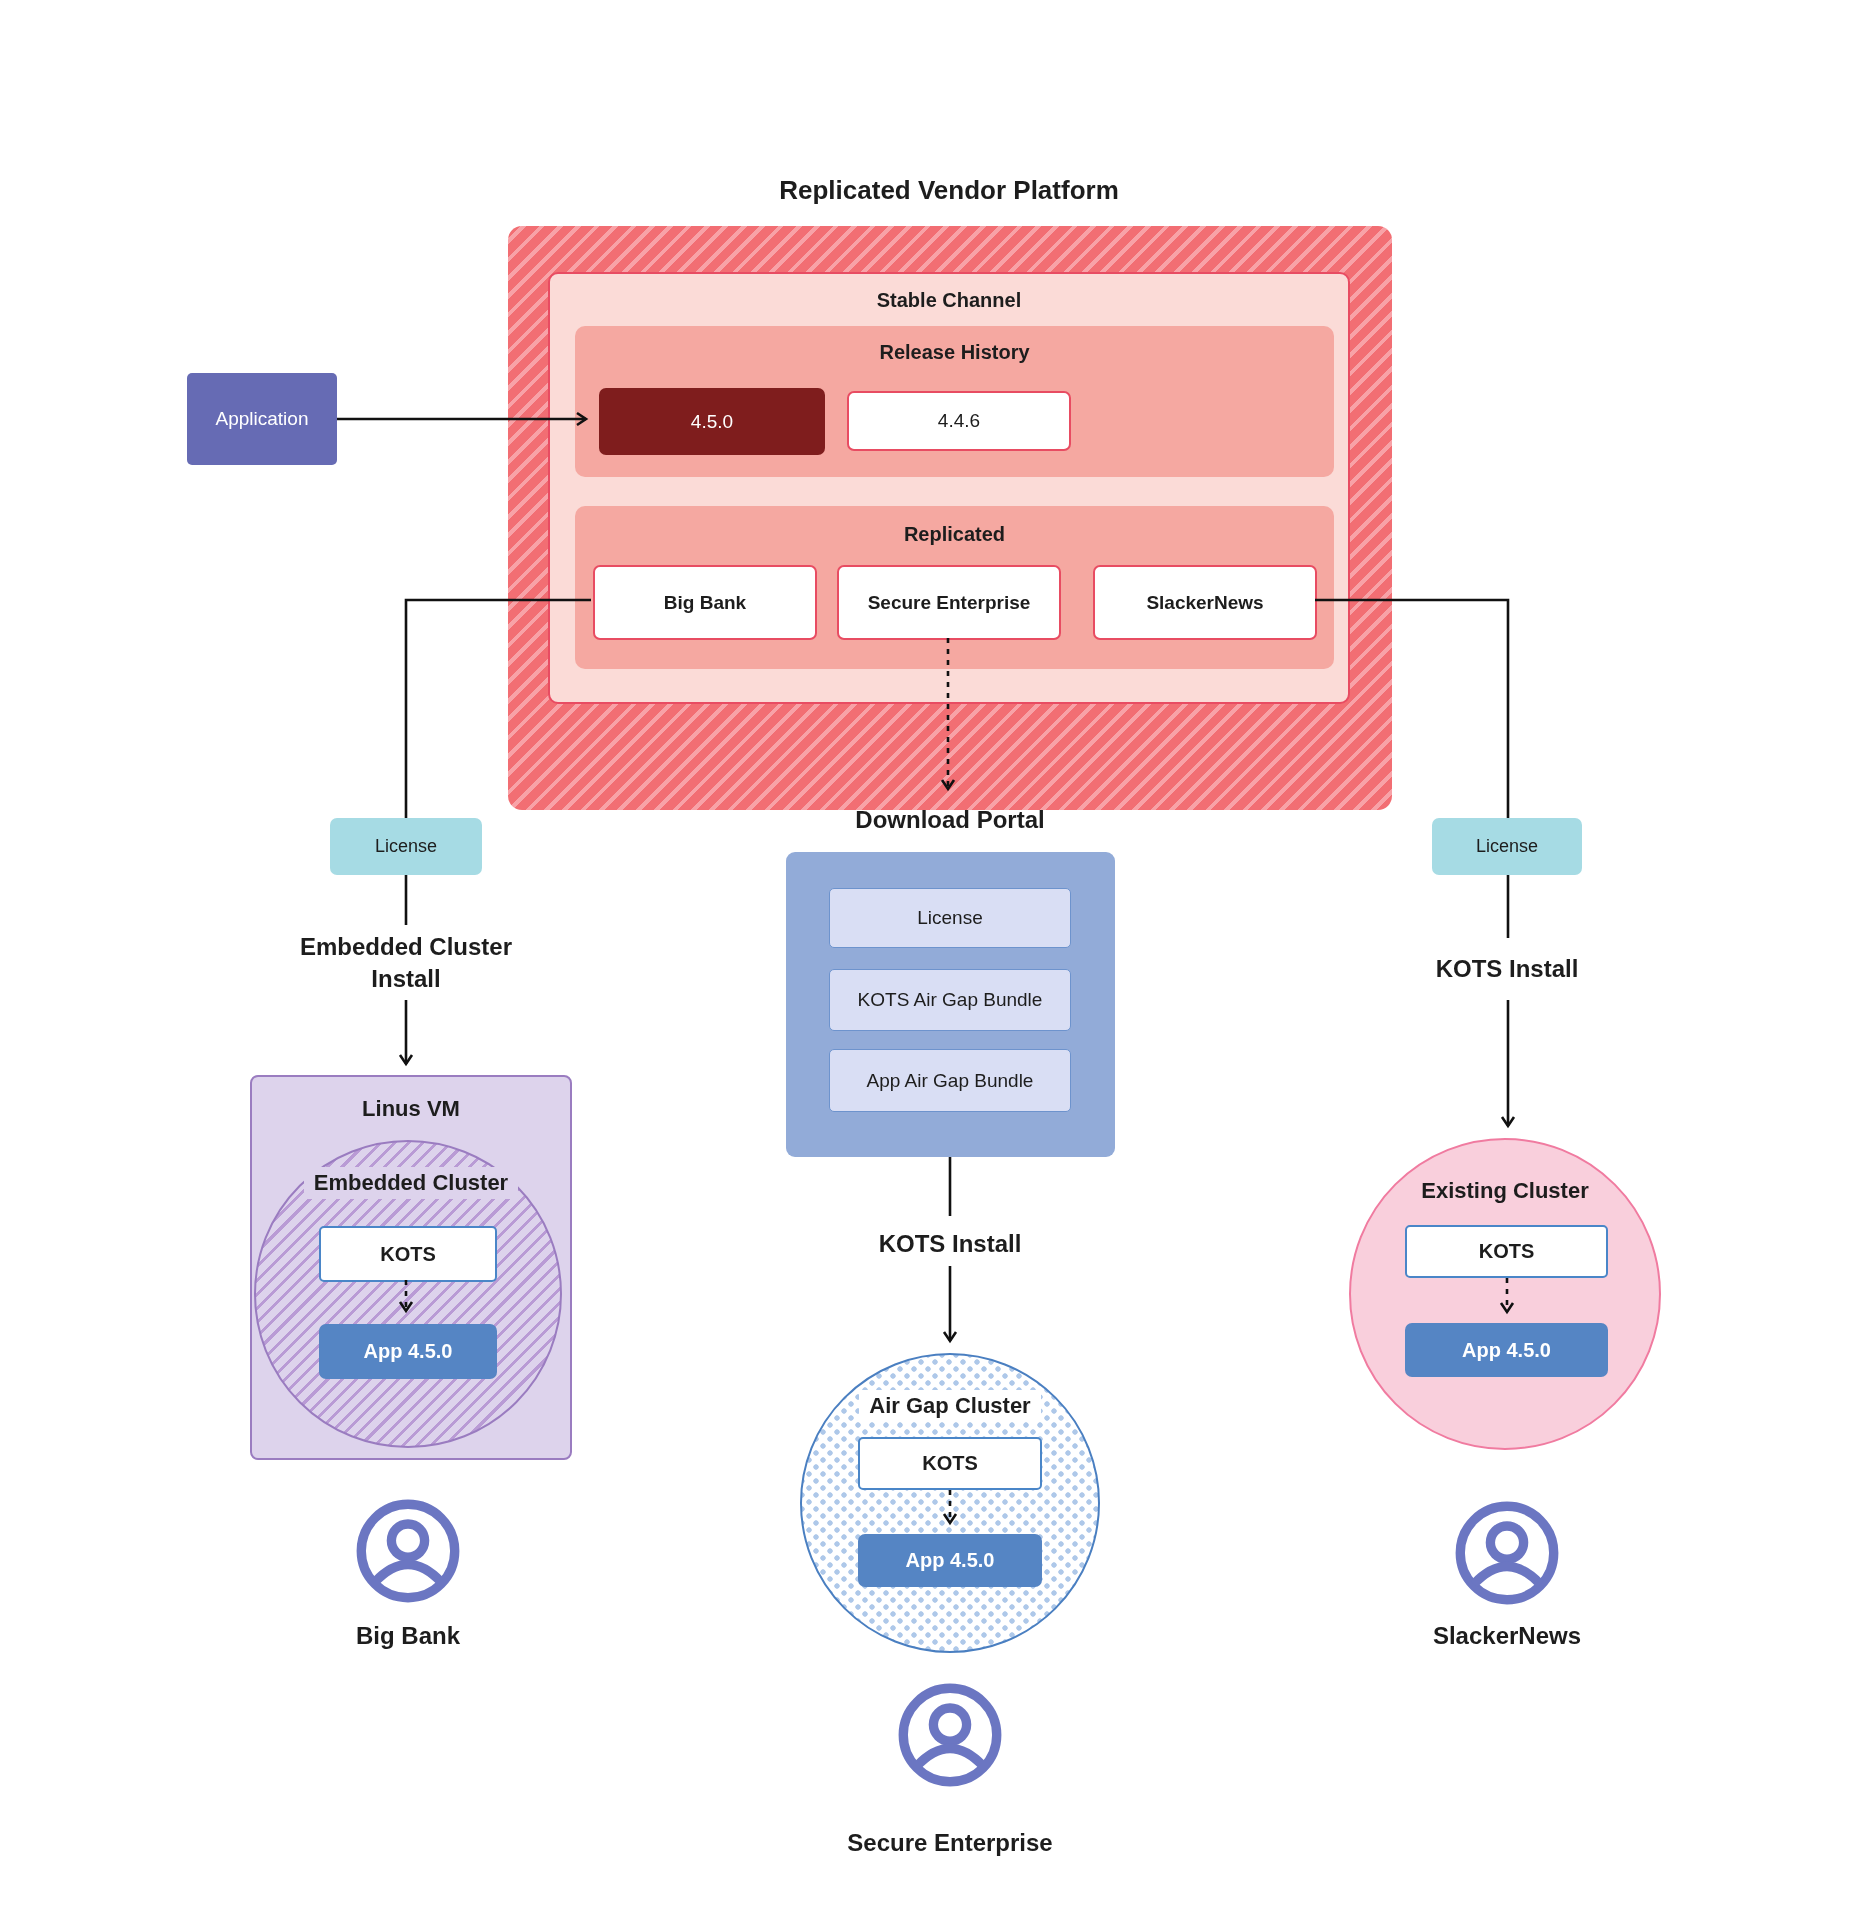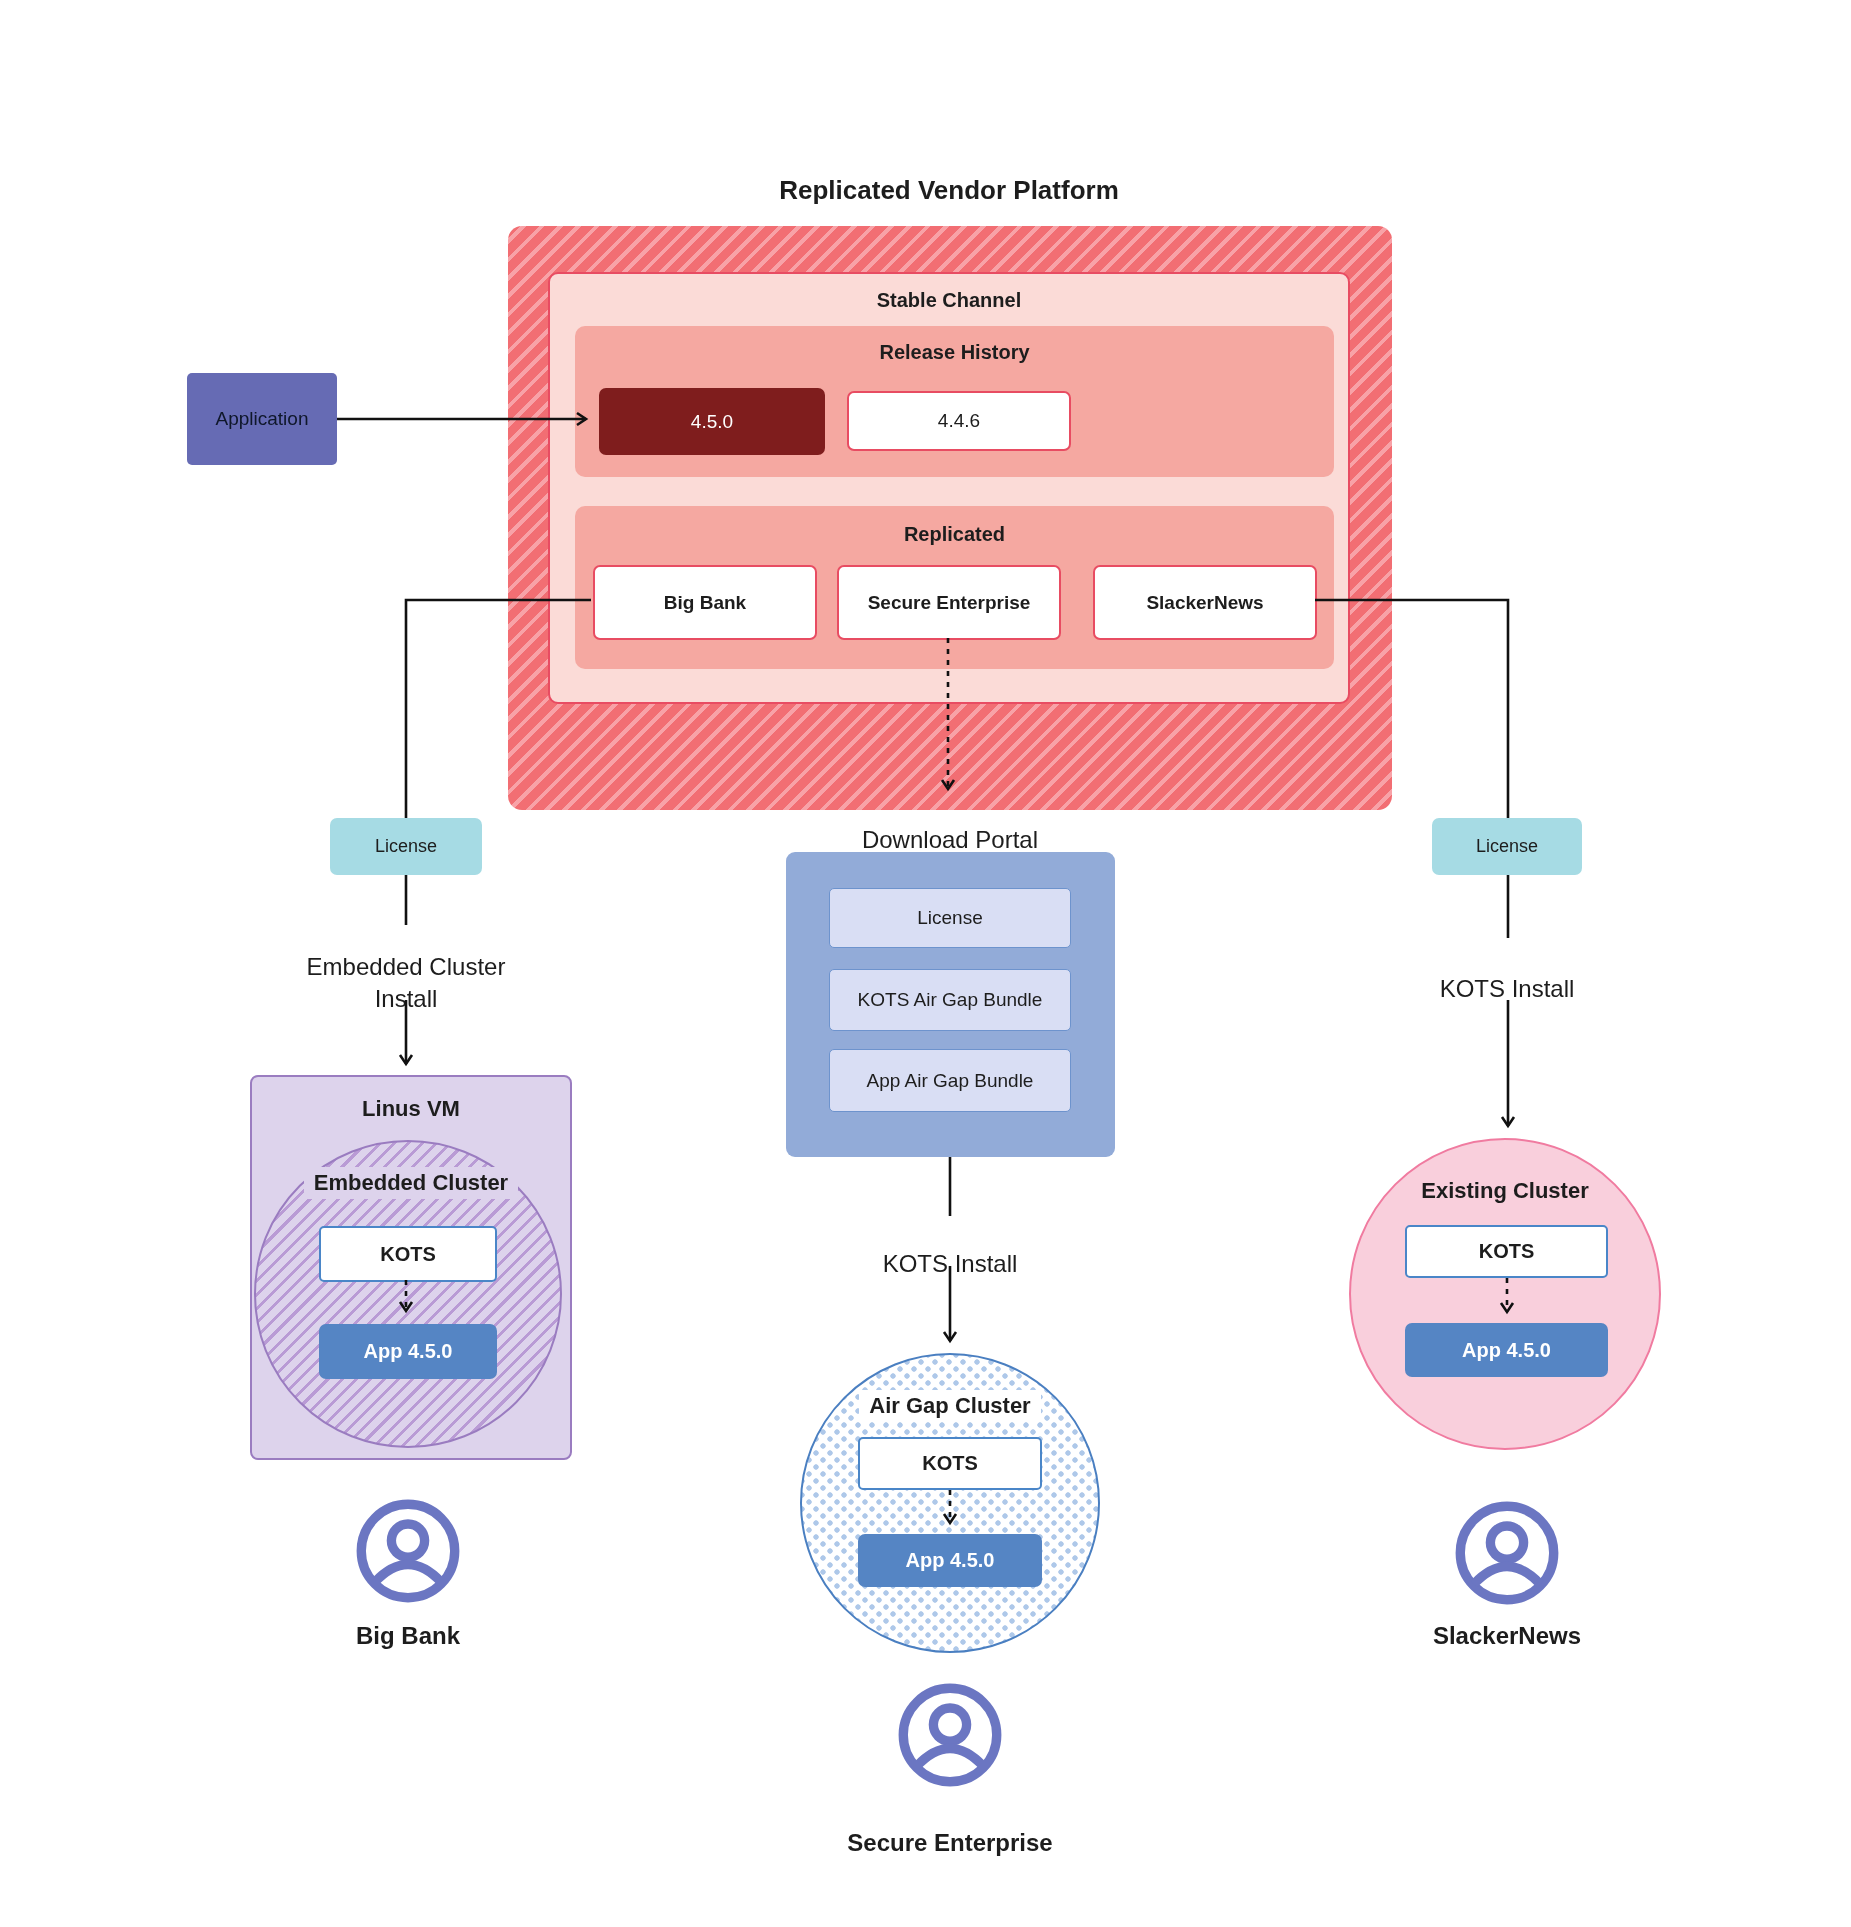--- a/index.html
+++ b/index.html
@@ -12,25 +12,25 @@
 
   
   .hatch-red{background:repeating-linear-gradient(135deg,#f26e73 0 9px,#f8a2a7 9px 13px);border-radius:14px;}
   .stable{background:#fbdbd7;border:2px solid #e84c62;border-radius:10px;}
   .pink-section{background:#f5a8a1;border-radius:10px;}
   .section-label{font-size:20px;font-weight:600;}
   .release-current{background:#7f1d1d;border-radius:7px;color:#ffffff;font-size:19px;}
   .box-white-red{background:#ffffff;border:2px solid #e84c62;border-radius:7px;font-size:19px;}
   .cust-box{font-weight:600;line-height:1.25;}
 
-  .app-box{background:#666bb4;border-radius:5px;color:#0f172a;font-size:19px;}
+  .app-box{background:#666bb4;border-radius:5px;color:#ffffff;font-size:19px;}
 
   .license-box{background:#a6dbe4;border-radius:7px;font-size:18px;}
 
-  .flow-label{font-size:24px;font-weight:400;line-height:1.35;margin-top:20px;}
+  .flow-label{font-size:24px;font-weight:700;line-height:1.35;}
 
   
   .portal{background:#92abd8;border-radius:9px;}
   .portal-item{background:#d9def4;border:1.5px solid #6d93cd;border-radius:5px;font-size:19px;}
 
   
   .vm-box{background:#ddd3ec;border:2.5px solid #9a7cc0;border-radius:8px;}
   .vm-title{font-size:22px;font-weight:600;}
   .circle{border-radius:50%;}
   .hatch-purple{background:repeating-linear-gradient(135deg,#ddd3ec 0 7px,#b99bd5 7px 10px);border:2px solid #9a7cc0;}

